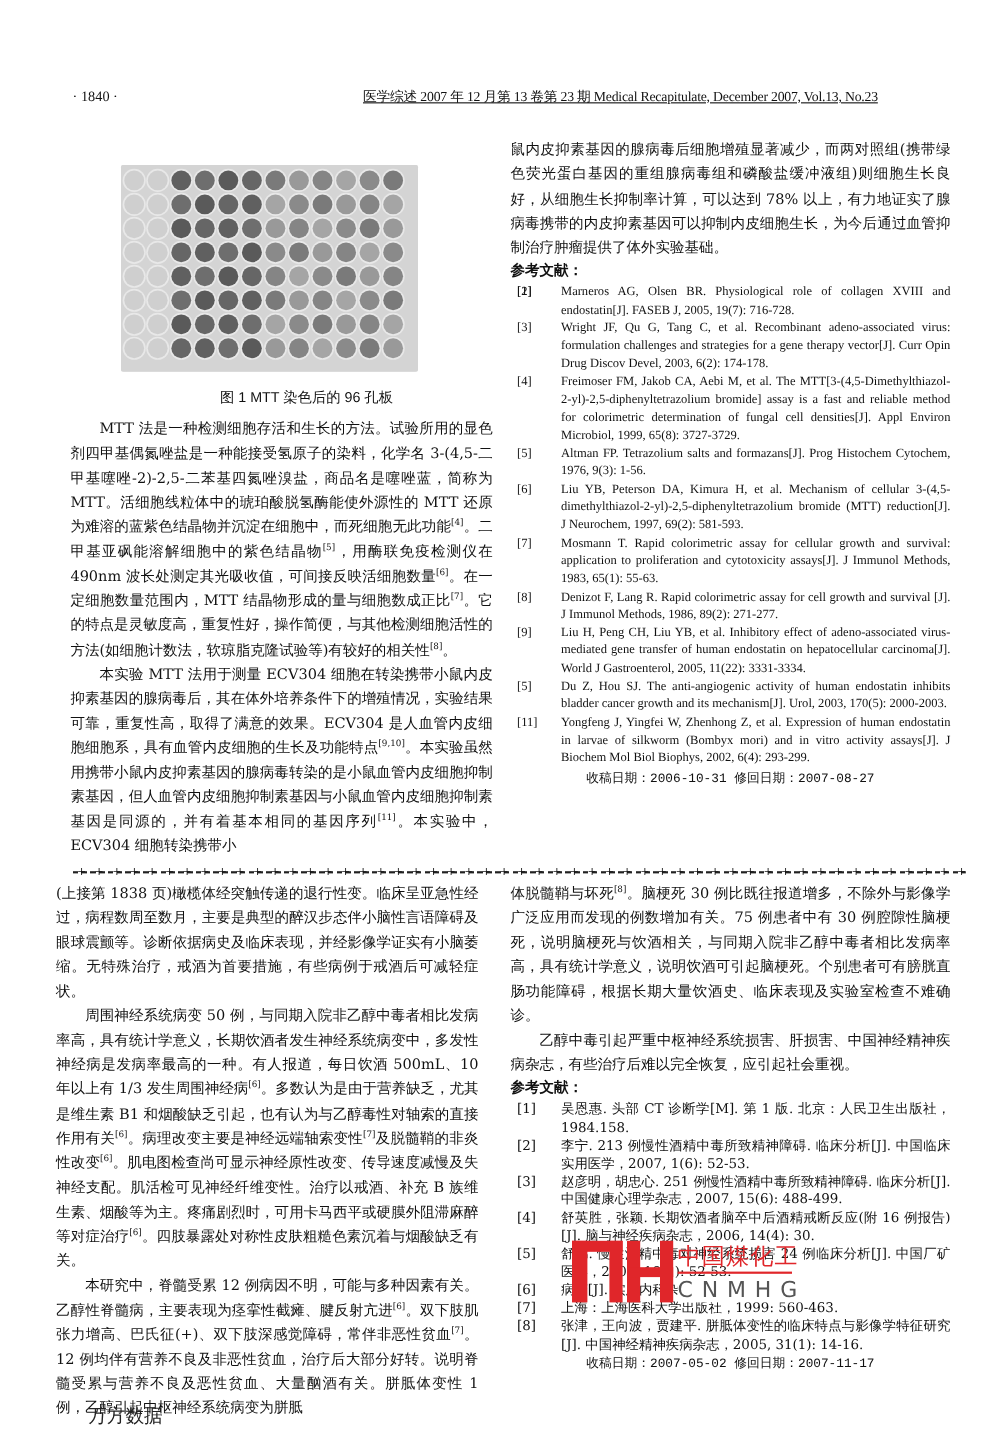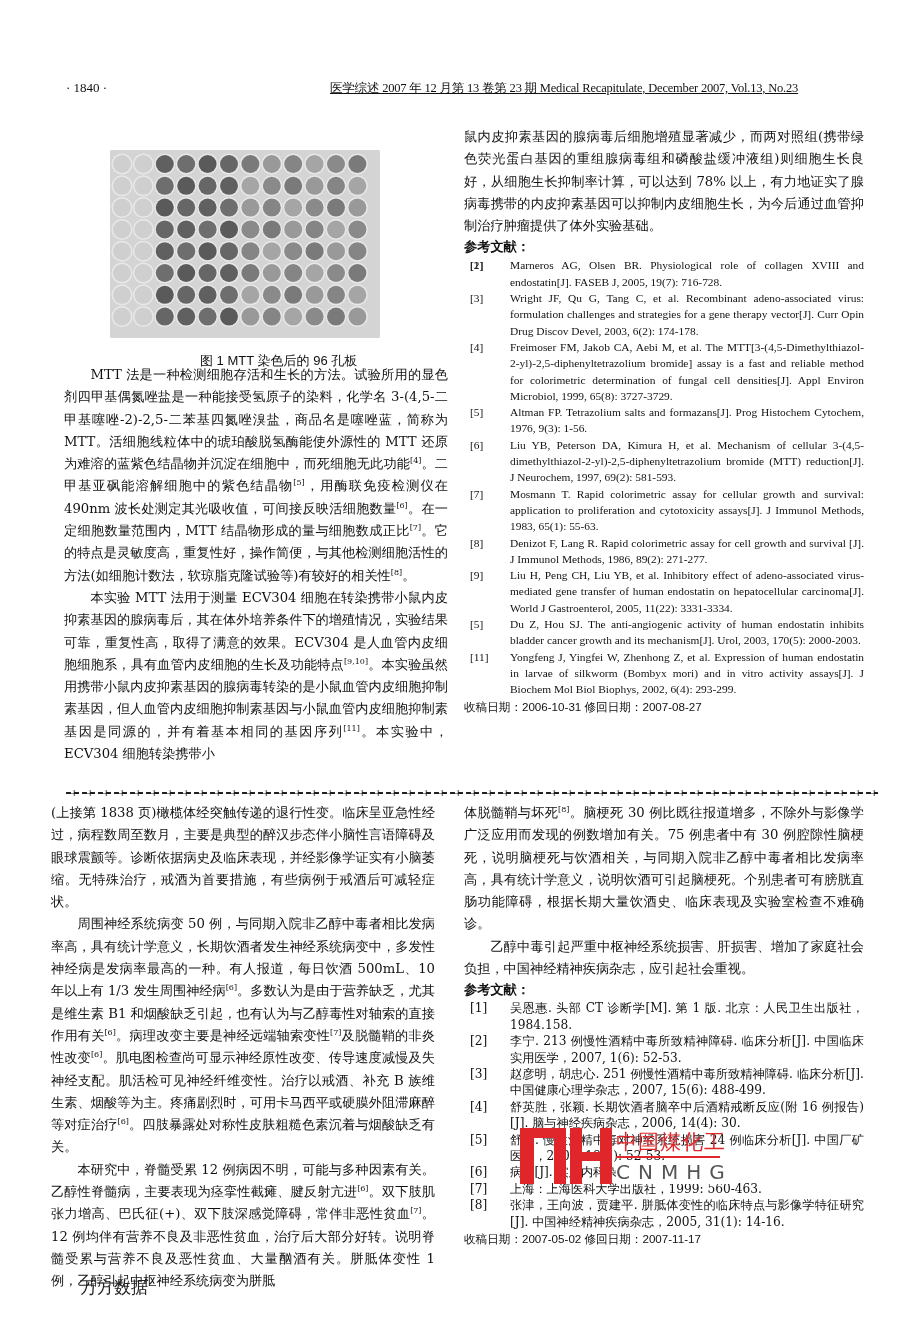--- a/index.html
+++ b/index.html
@@ -15,21 +15,21 @@
   .col p { margin: 0; }
   .indent { text-indent: 2em; }
   sup { font-size: 8px; line-height: 0; vertical-align: super; }
   .figure { left: 110px; top: 150px; width: 270px; height: 188px; background: #d9d9d9; border-radius: 2px; overflow: hidden; }
   .plate { position: absolute; left: 0; top: 0; width: 100%; height: 100%; }
   .caption { left: 168px; top: 352px; font-size: 13px; font-family: Liberation Sans, sans-serif; margin-left: 32px; }
   .ref-title { font-weight: bold; font-size: 13.2px; }
   .refs { font-family: "Liberation Serif", serif; font-size: 11.4px; line-height: 16.3px; }
   .ref { position: relative; padding-left: 46px; text-align: justify; }
   .ref .num { position: absolute; left: 6px; top: 0; }
-  .date-line { text-align: left; font-family: Liberation Sans, sans-serif; font-size: 11.6px; }
+  .date-line { text-align: center; font-family: Liberation Mono, monospace; font-size: 11.6px; }
   .divider { left: 66px; top: 790px; width: 812px; height: 6px;
     background-image: repeating-linear-gradient(90deg, #222 0 5px, transparent 5px 8px);
     background-size: 100% 2px; background-repeat: no-repeat; background-position: 0 2px; }
   .divider .plus { position: absolute; top: -2px; font-size: 10px; line-height: 10px; }
   .refs-zh { font-size: 12.2px; line-height: 16.4px; font-family: "DejaVu Serif", serif; }
   .footer-mark { left: 80px; top: 1276px; font-size: 17px; font-family: "DejaVu Sans", sans-serif; color: #222; }
   .watermark { left: 520px; top: 1128px; width: 230px; height: 58px; }
   .wm-logo { position: absolute; left: 0; top: 0; width: 92px; height: 56px; }
   .wm-logo .bar { position: absolute; background: #e0262a; }
   .wm-zh { position: absolute; left: 96px; top: 0; font-family: "DejaVu Sans", sans-serif; font-size: 21px; color: #e0262a; letter-spacing: 1px; white-space: nowrap; }
@@ -234,21 +234,21 @@
       <circle cx="204.6" cy="166.6" r="10.5" fill="#e8e8e8"></circle>
       <circle cx="204.6" cy="166.6" r="9" fill="#8a8a8a"></circle>
       <circle cx="226" cy="166.6" r="10.5" fill="#e8e8e8"></circle>
       <circle cx="226" cy="166.6" r="9" fill="#7a7a7a"></circle>
       <circle cx="247.39999999999998" cy="166.6" r="10.5" fill="#e8e8e8"></circle>
       <circle cx="247.39999999999998" cy="166.6" r="9" fill="#999"></circle>
     </svg>
 </div>
 <div class="abs caption">图 1   MTT 染色后的 96 孔板</div>
 
-<div class="abs col" style="left:64px; top:364px; width:384px;">
+<div class="abs col" style="left:64px; top:380px; width:384px;">
   <p class="indent">MTT 法是一种检测细胞存活和生长的方法。试验所用的显色剂四甲基偶氮唑盐是一种能接受氢原子的染料，化学名 3-(4,5-二甲基噻唑-2)-2,5-二苯基四氮唑溴盐，商品名是噻唑蓝，简称为 MTT。活细胞线粒体中的琥珀酸脱氢酶能使外源性的 MTT 还原为难溶的蓝紫色结晶物并沉淀在细胞中，而死细胞无此功能<sup>[4]</sup>。二甲基亚砜能溶解细胞中的紫色结晶物<sup>[5]</sup>，用酶联免疫检测仪在 490nm 波长处测定其光吸收值，可间接反映活细胞数量<sup>[6]</sup>。在一定细胞数量范围内，MTT 结晶物形成的量与细胞数成正比<sup>[7]</sup>。它的特点是灵敏度高，重复性好，操作简便，与其他检测细胞活性的方法(如细胞计数法，软琼脂克隆试验等)有较好的相关性<sup>[8]</sup>。</p>
   <p class="indent">本实验 MTT 法用于测量 ECV304 细胞在转染携带小鼠内皮抑素基因的腺病毒后，其在体外培养条件下的增殖情况，实验结果可靠，重复性高，取得了满意的效果。ECV304 是人血管内皮细胞细胞系，具有血管内皮细胞的生长及功能特点<sup>[9,10]</sup>。本实验虽然用携带小鼠内皮抑素基因的腺病毒转染的是小鼠血管内皮细胞抑制素基因，但人血管内皮细胞抑制素基因与小鼠血管内皮细胞抑制素基因是同源的，并有着基本相同的基因序列<sup>[11]</sup>。本实验中，ECV304 细胞转染携带小</p>
 </div>
 
 <div class="abs" style="left:464px; top:126px; width:400px;">
   <div class="col">
       <p>鼠内皮抑素基因的腺病毒后细胞增殖显著减少，而两对照组(携带绿色荧光蛋白基因的重组腺病毒组和磷酸盐缓冲液组)则细胞生长良好，从细胞生长抑制率计算，可以达到 78% 以上，有力地证实了腺病毒携带的内皮抑素基因可以抑制内皮细胞生长，为今后通过血管抑制治疗肿瘤提供了体外实验基础。</p>
     </div>
   <div class="ref-title" style="line-height:20px;">参考文献：</div>
   <div class="refs" id="refs-top">
@@ -323,21 +323,21 @@
 
 <div class="abs col" style="left:51px; top:802px; width:384px;">
   <p>(上接第 1838 页)橄榄体经突触传递的退行性变。临床呈亚急性经过，病程数周至数月，主要是典型的醉汉步态伴小脑性言语障碍及眼球震颤等。诊断依据病史及临床表现，并经影像学证实有小脑萎缩。无特殊治疗，戒酒为首要措施，有些病例于戒酒后可减轻症状。</p>
   <p class="indent">周围神经系统病变 50 例，与同期入院非乙醇中毒者相比发病率高，具有统计学意义，长期饮酒者发生神经系统病变中，多发性神经病是发病率最高的一种。有人报道，每日饮酒 500mL、10 年以上有 1/3 发生周围神经病<sup>[6]</sup>。多数认为是由于营养缺乏，尤其是维生素 B1 和烟酸缺乏引起，也有认为与乙醇毒性对轴索的直接作用有关<sup>[6]</sup>。病理改变主要是神经远端轴索变性<sup>[7]</sup>及脱髓鞘的非炎性改变<sup>[6]</sup>。肌电图检查尚可显示神经原性改变、传导速度减慢及失神经支配。肌活检可见神经纤维变性。治疗以戒酒、补充 B 族维生素、烟酸等为主。疼痛剧烈时，可用卡马西平或硬膜外阻滞麻醉等对症治疗<sup>[6]</sup>。四肢暴露处对称性皮肤粗糙色素沉着与烟酸缺乏有关。</p>
   <p class="indent">本研究中，脊髓受累 12 例病因不明，可能与多种因素有关。乙醇性脊髓病，主要表现为痉挛性截瘫、腱反射亢进<sup>[6]</sup>。双下肢肌张力增高、巴氏征(+)、双下肢深感觉障碍，常伴非恶性贫血<sup>[7]</sup>。12 例均伴有营养不良及非恶性贫血，治疗后大部分好转。说明脊髓受累与营养不良及恶性贫血、大量酗酒有关。胼胝体变性 1 例，乙醇引起中枢神经系统病变为胼胝</p>
 </div>
 
 <div class="abs" style="left:464px; top:802px; width:400px;">
   <div class="col">
     <p>体脱髓鞘与坏死<sup>[8]</sup>。脑梗死 30 例比既往报道增多，不除外与影像学广泛应用而发现的例数增加有关。75 例患者中有 30 例腔隙性脑梗死，说明脑梗死与饮酒相关，与同期入院非乙醇中毒者相比发病率高，具有统计学意义，说明饮酒可引起脑梗死。个别患者可有膀胱直肠功能障碍，根据长期大量饮酒史、临床表现及实验室检查不难确诊。</p>
-    <p class="indent">乙醇中毒引起严重中枢神经系统损害、肝损害、增加了家庭社会负担，中国神经精神疾病杂志，应引起社会重视。</p>
+    <p class="indent">乙醇中毒引起严重中枢神经系统损害、肝损害、中国神经精神疾病杂志，有些治疗后难以完全恢复，应引起社会重视。</p>
   </div>
   <div class="ref-title" style="line-height:20px;">参考文献：</div>
   <div class="refs refs-zh" id="refs-bottom">
       <div class="ref"><span class="num">[1]</span><span>吴恩惠. 头部 CT 诊断学[M]. 第 1 版. 北京：人民卫生出版社，1984.158.</span></div>
       <div class="ref"><span class="num">[2]</span><span>李宁. 213 例慢性酒精中毒所致精神障碍. 临床分析[J]. 中国临床实用医学，2007, 1(6): 52-53.</span></div>
       <div class="ref"><span class="num">[3]</span><span>赵彦明，胡忠心. 251 例慢性酒精中毒所致精神障碍. 临床分析[J]. 中国健康心理学杂志，2007, 15(6): 488-499.</span></div>
       <div class="ref"><span class="num">[4]</span><span>舒英胜，张颖. 长期饮酒者脑卒中后酒精戒断反应(附 16 例报告)[J]. 脑与神经疾病杂志，2006, 14(4): 30.</span></div>
       <div class="ref"><span class="num">[5]</span><span>舒锦. 慢性酒精中毒对神经系统损害 24 例临床分析[J]. 中国厂矿医学，2005, 18(1): 52-53.</span></div>
       <div class="ref"><span class="num">[6]</span><span>病变[J]. 实用内科杂志，</span></div>
       <div class="ref"><span class="num">[7]</span><span>上海：上海医科大学出版社，1999: 560-463.</span></div>

